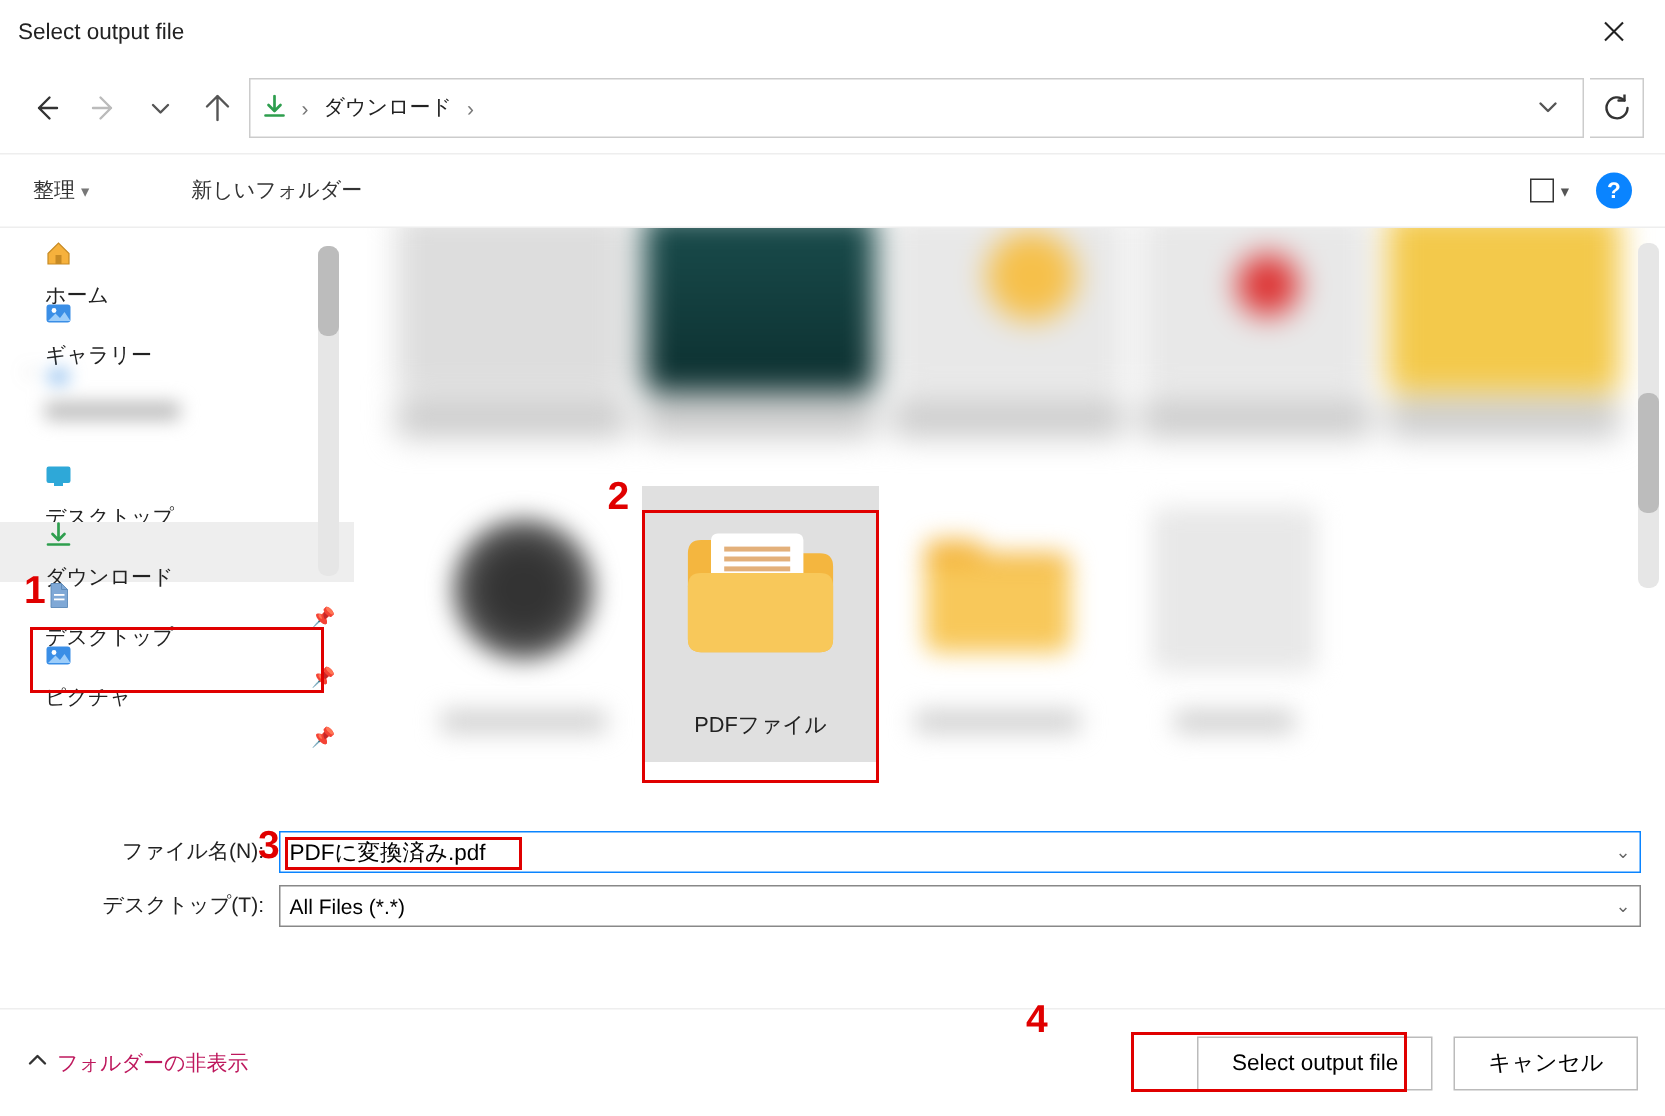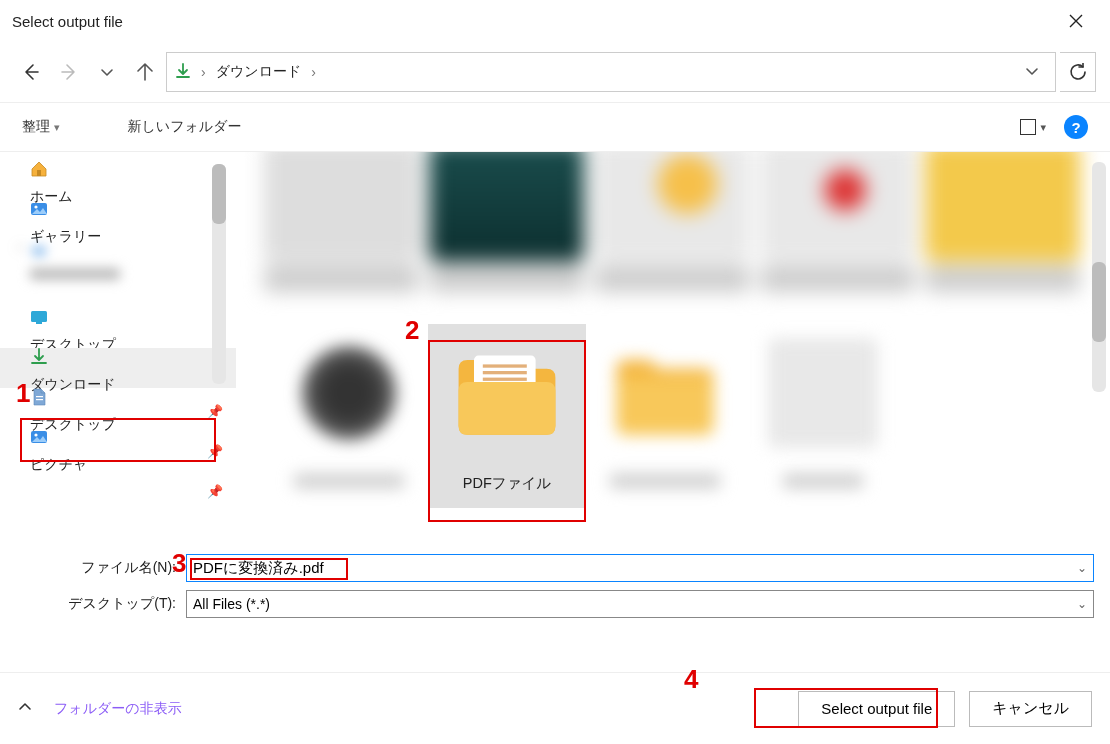--- a/index.html
+++ b/index.html
@@ -74,21 +74,21 @@
 .fields { padding: 8px 16px 0 16px; }
 .fieldrow { display: flex; align-items: center; height: 36px; gap: 6px; }
 .fieldlabel { width: 164px; text-align: right; color: #222; padding-right: 4px; }
 .fieldinput { flex: 1; height: 28px; border: 1px solid #888; padding: 0 6px; display: flex; align-items: center; position: relative; }
 .fieldinput input { border: none; outline: none; width: 100%; font-size: 15px; background: transparent; }
 .fieldinput .combo-dd { position: absolute; right: 6px; color: #666; font-size: 12px; }
 .filename-sel-overlay { position: absolute; left: 3px; top: 3px; height: 22px; border: 2px solid #e00000; pointer-events: none; }
 
 
 .footer { position: absolute; bottom: 0; left: 0; right: 0; height: 72px; border-top: 1px solid #eee; display: flex; align-items: center; padding: 0 18px; }
-.hidefolders { display: flex; align-items: center; gap: 22px; color: #8b5cf6; }
+.hidefolders { display: flex; align-items: center; gap: 6px; color: #be185d; }
 .footer-spacer { flex: 1; }
 .btn { height: 36px; padding: 0 22px; border: 1px solid #bbb; background: #fff; font-size: 15px; display: flex; align-items: center; justify-content: center; cursor: pointer; }
 .btn + .btn { margin-left: 14px; }
 </style>
 </head>
 <body>
 
 <div class="titlebar">
   <div class="title">Select output file</div>
   <div class="close">

